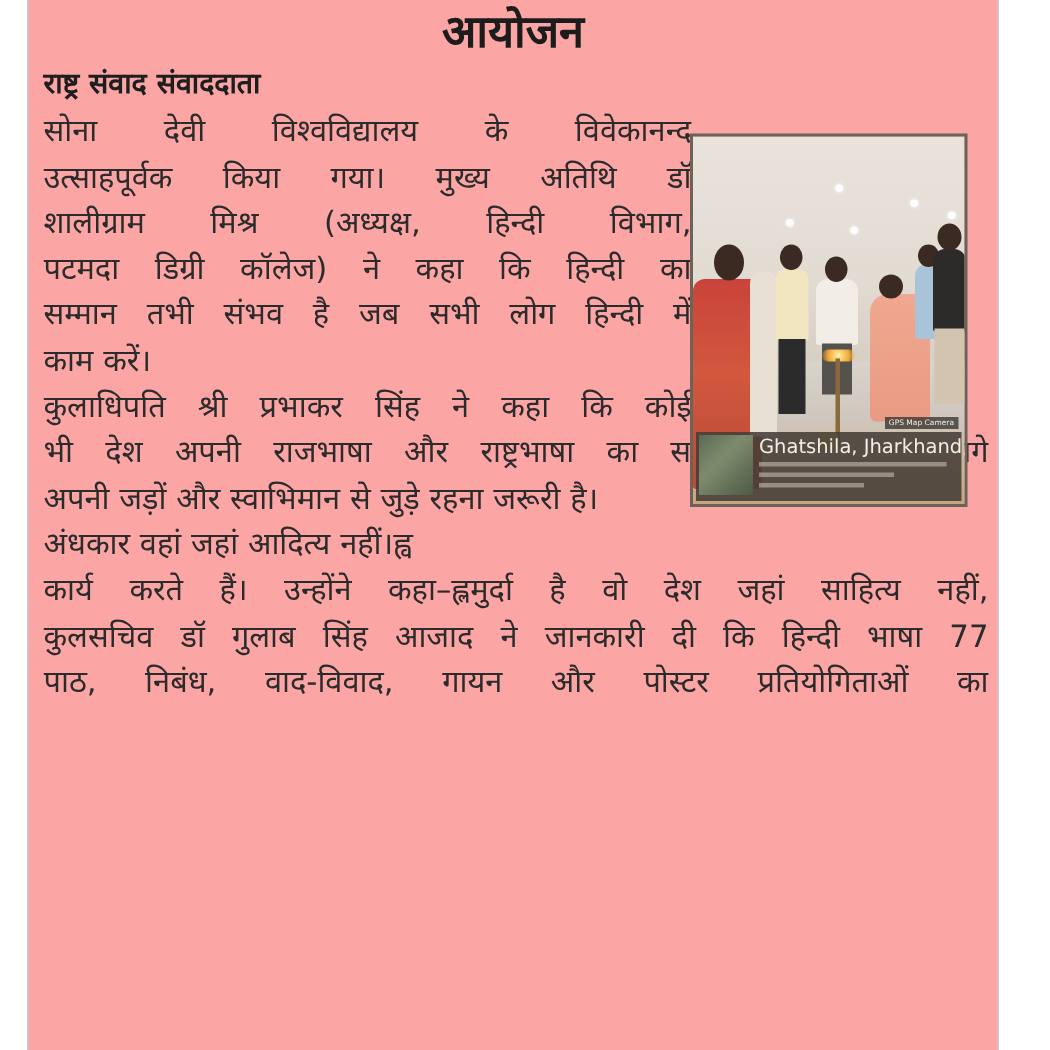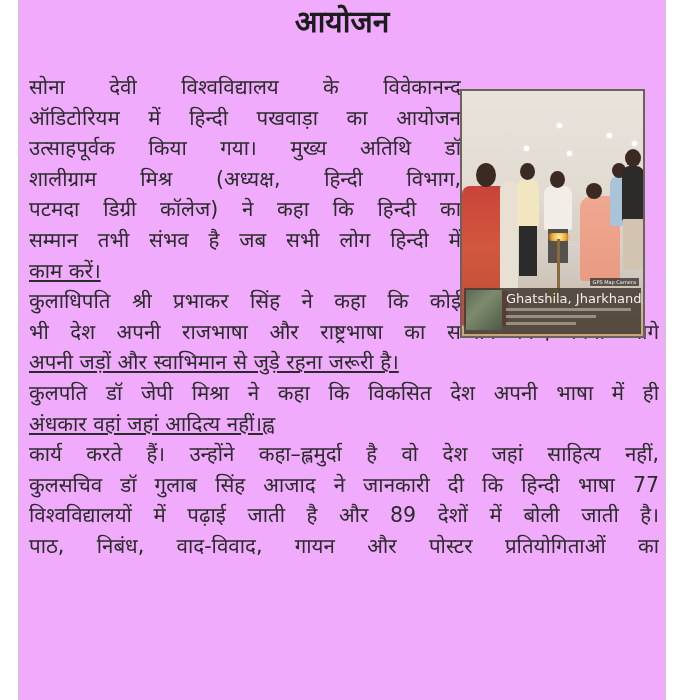--- a/index.html
+++ b/index.html
@@ -14,21 +14,21 @@
     position: relative;
     font-family: "DejaVu Sans", "Liberation Sans", sans-serif;
     color: #2a2a2a;
   }
   .page {
     position: absolute;
     left: 18px;
     top: 0;
     width: 648px;
     height: 700px;
-    background: #f0abfc;
+    background: #fca5a5;
     border-left: 1.5px solid #c9c9c9;
     border-right: 1.5px solid #c9c9c9;
     box-sizing: border-box;
   }
   .headline {
     position: absolute;
     top: 2px;
     left: 0;
     width: 100%;
     text-align: center;
@@ -64,21 +64,20 @@
     text-align-last: justify;
   }
   .line.narrow {
     width: 432px;
   }
   .line.wide {
     width: 630px;
   }
   .line.last {
     text-align-last: left;
-    text-decoration: underline;
   }
   .photo {
     position: absolute;
     left: 441px;
     top: 89px;
     width: 185px;
     height: 249px;
     border: 2px solid #6b625a;
     box-sizing: border-box;
     overflow: hidden;
@@ -167,37 +166,35 @@
     white-space: nowrap;
   }
 </style>
 </head>
 <body>
 
 <div class="page">
 
   <div class="headline">आयोजन</div>
 
+  <div class="byline">राष्ट्र संवाद संवाददाता</div>
 
   <div class="body-text">
     <span class="line narrow">सोना देवी विश्वविद्यालय के विवेकानन्द</span>
-    <span class="line narrow">ऑडिटोरियम में हिन्दी पखवाड़ा का आयोजन</span>
     <span class="line narrow">उत्साहपूर्वक किया गया। मुख्य अतिथि डॉ</span>
     <span class="line narrow">शालीग्राम मिश्र (अध्यक्ष, हिन्दी विभाग,</span>
     <span class="line narrow">पटमदा डिग्री कॉलेज) ने कहा कि हिन्दी का</span>
     <span class="line narrow">सम्मान तभी संभव है जब सभी लोग हिन्दी में</span>
     <span class="line narrow last">काम करें।</span>
     <span class="line narrow">कुलाधिपति श्री प्रभाकर सिंह ने कहा कि कोई</span>
     <span class="line wide">भी देश अपनी राजभाषा और राष्ट्रभाषा का सम्मान किए बिना आगे</span>
     <span class="line wide last">अपनी जड़ों और स्वाभिमान से जुड़े रहना जरूरी है।</span>
-    <span class="line wide">कुलपति डॉ जेपी मिश्रा ने कहा कि विकसित देश अपनी भाषा में ही</span>
     <span class="line wide last">अंधकार वहां जहां आदित्य नहीं।ह्व</span>
     <span class="line wide">कार्य करते हैं। उन्होंने कहा–ह्लमुर्दा है वो देश जहां साहित्य नहीं,</span>
     <span class="line wide">कुलसचिव डॉ गुलाब सिंह आजाद ने जानकारी दी कि हिन्दी भाषा 77</span>
-    <span class="line wide">विश्वविद्यालयों में पढ़ाई जाती है और 89 देशों में बोली जाती है।</span>
     <span class="line wide">पाठ, निबंध, वाद-विवाद, गायन और पोस्टर प्रतियोगिताओं का</span>
   </div>
 
   <div class="photo">
     <div class="ceiling-light" style="left:95px;top:32px;"></div>
     <div class="ceiling-light" style="left:145px;top:42px;"></div>
     <div class="ceiling-light" style="left:62px;top:55px;"></div>
     <div class="ceiling-light" style="left:105px;top:60px;"></div>
     <div class="ceiling-light" style="left:170px;top:50px;"></div>
     <div class="floor"></div>

